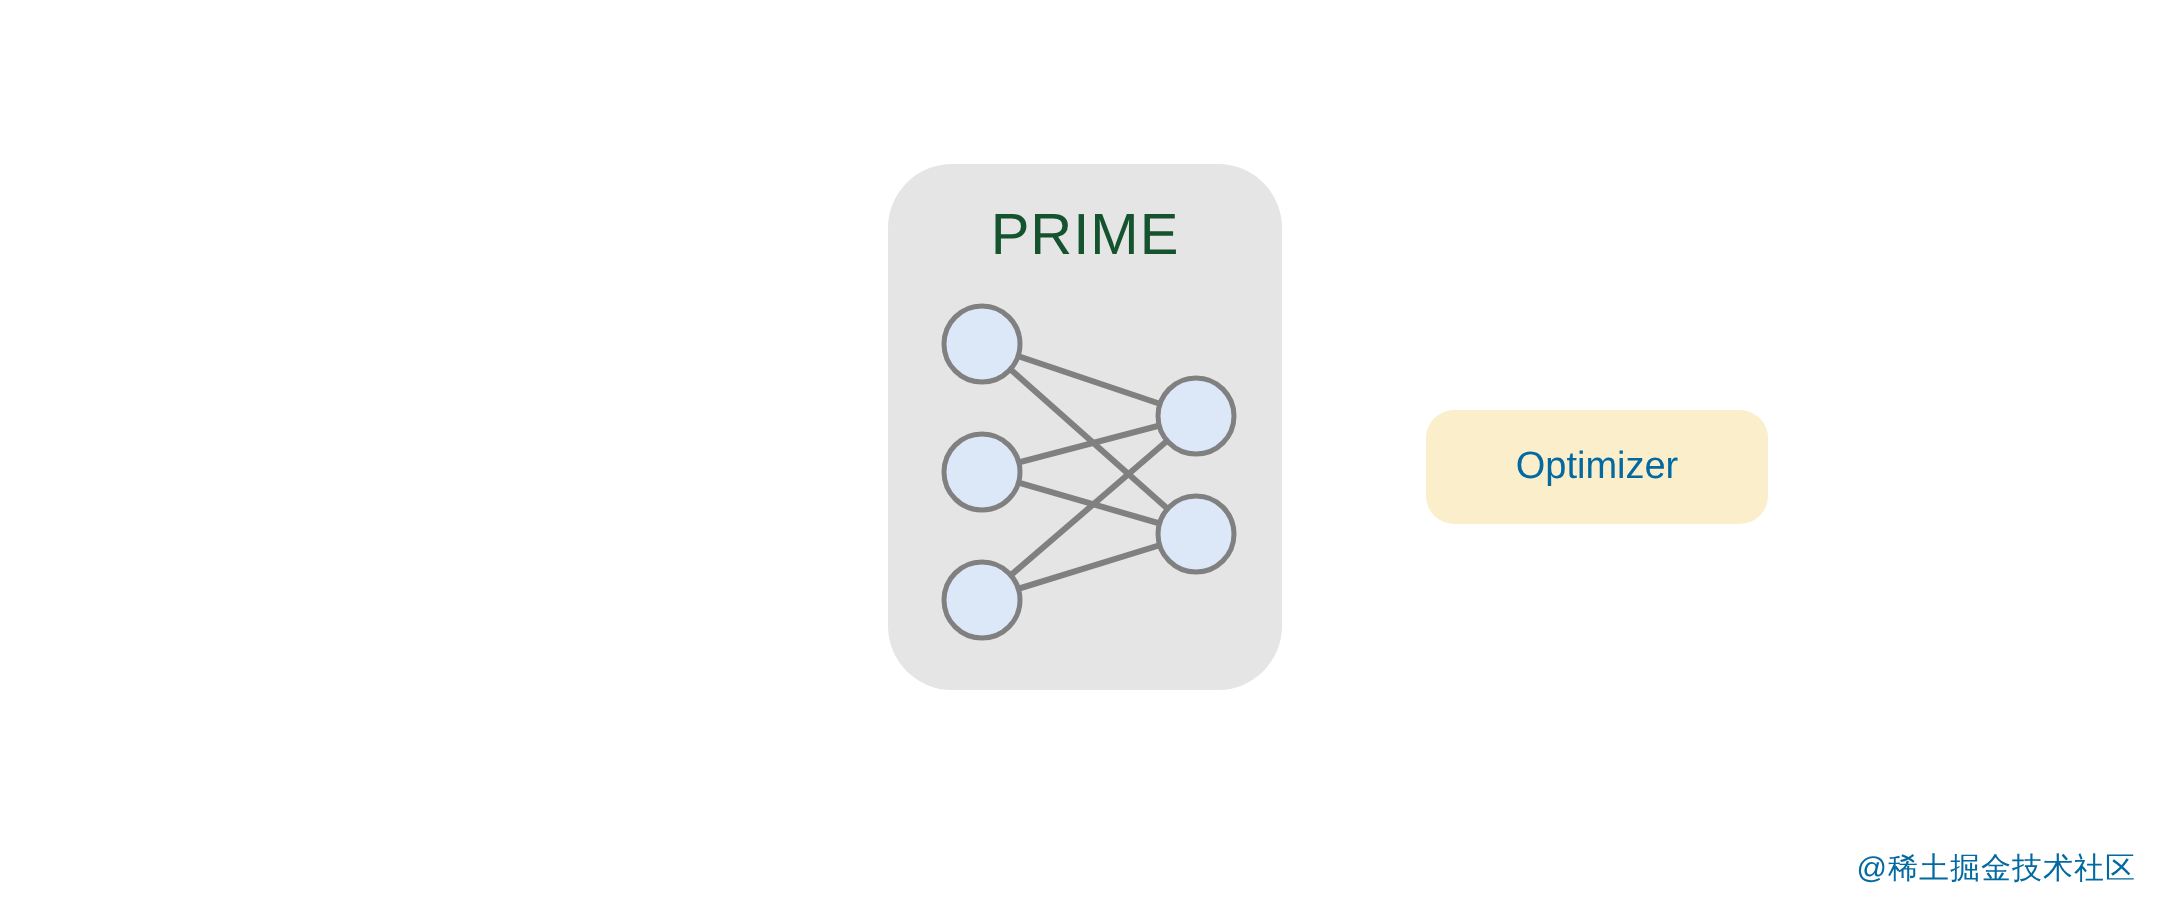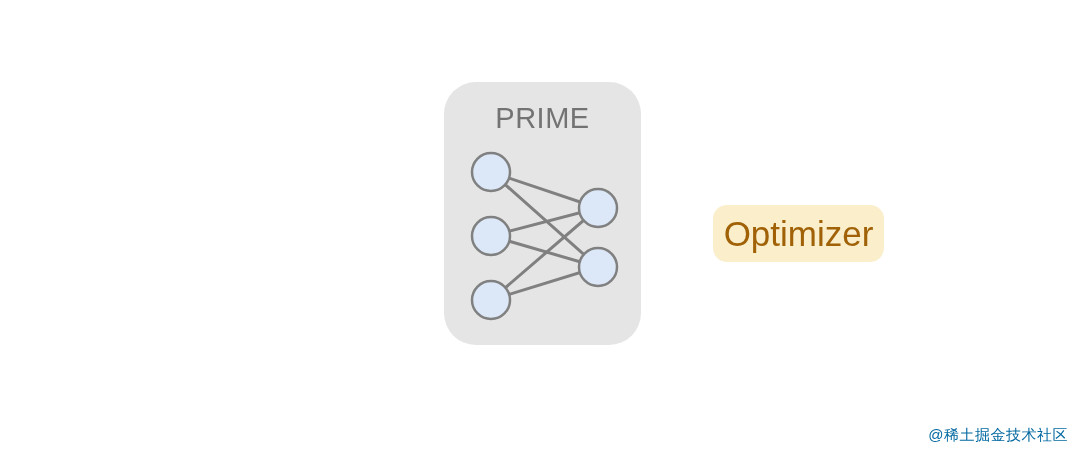--- a/index.html
+++ b/index.html
@@ -30,21 +30,21 @@
   }
   #prime-title {
     position: absolute;
     left: 0;
     top: 20px;
     width: 197px;
     text-align: center;
     font-size: 29px;
     line-height: 32px;
     font-weight: 400;
-    color: #737373;
+    color: #14532d;
     letter-spacing: 0.5px;
     font-family: "Liberation Sans", sans-serif;
     white-space: nowrap;
   }
   #prime-network {
     position: absolute;
     left: 0;
     top: 0;
     width: 197px;
     height: 263px;
@@ -58,24 +58,24 @@
     top: 205px;
     width: 171px;
     height: 57px;
     background: #faeecb;
     border-radius: 14px;
     display: flex;
     align-items: center;
     justify-content: center;
   }
   #optimizer-label {
-    font-size: 35px;
+    font-size: 19px;
     line-height: 30px;
     font-weight: 400;
-    color: #a16207;
+    color: #0369a1;
     font-family: "Liberation Sans", sans-serif;
     white-space: nowrap;
   }
 
   
   #watermark {
     position: absolute;
     right: 12px;
     bottom: 17px;
     font-size: 15px;

